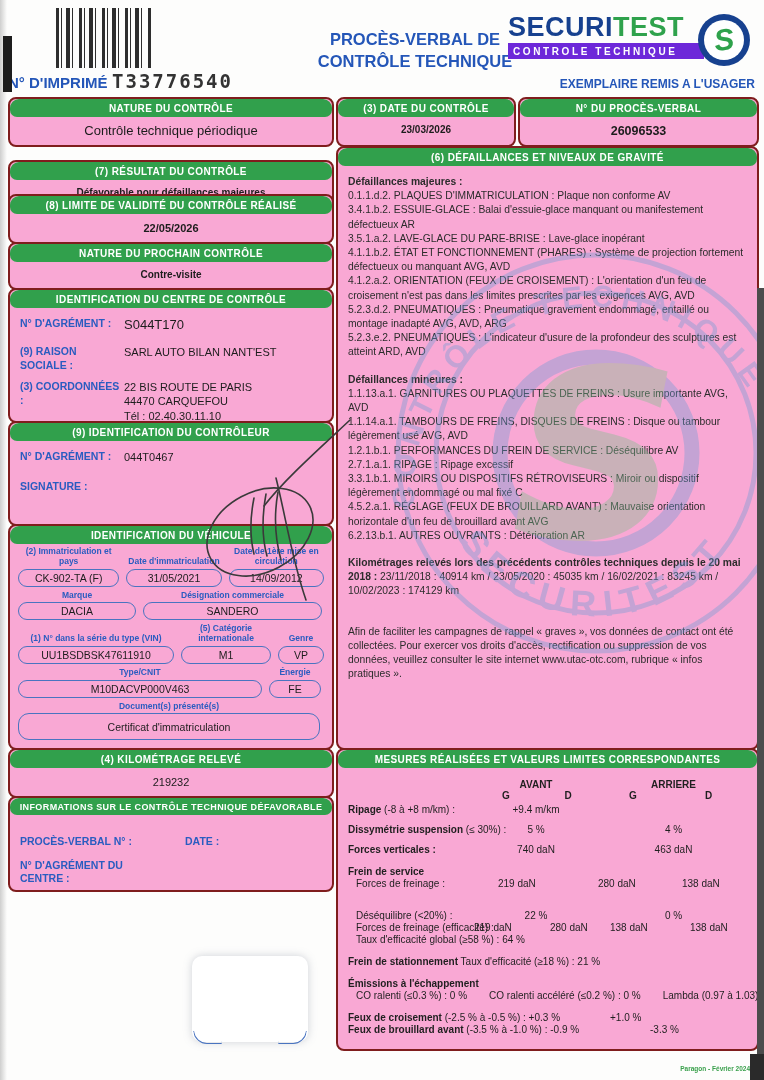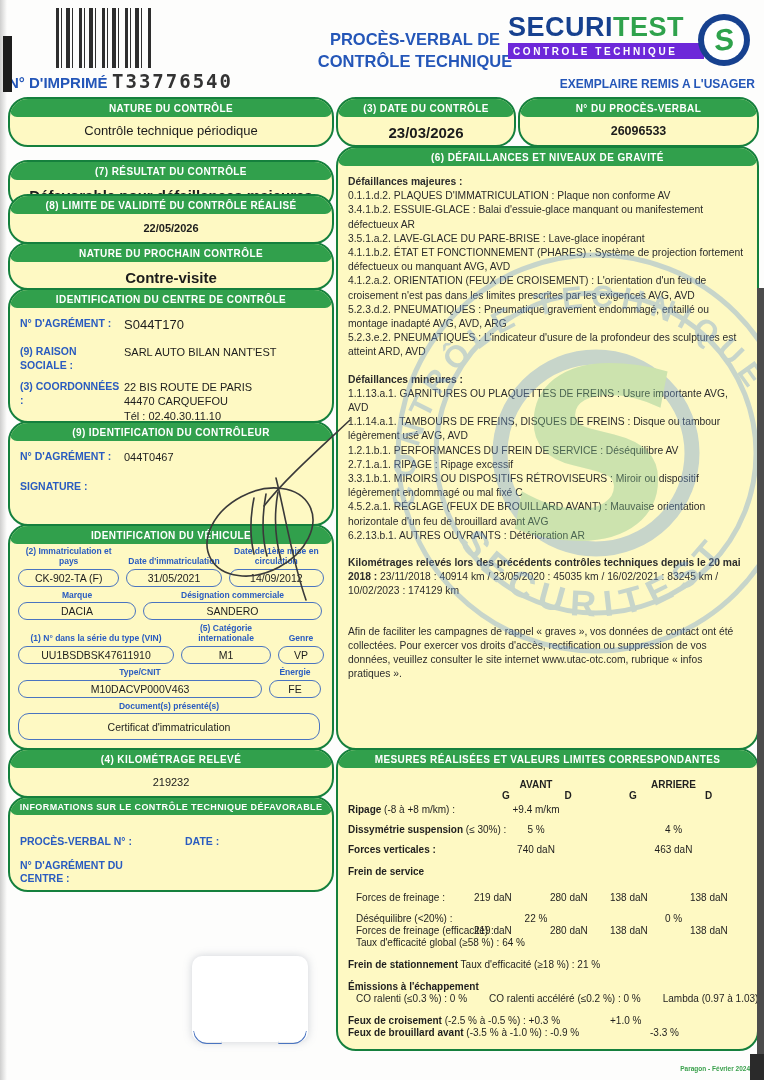--- a/index.html
+++ b/index.html
@@ -1,22 +1,22 @@
 <!DOCTYPE html>
 <html><head>
 <meta charset="utf-8">
 <style>
   html,body{margin:0;padding:0;}
   body{width:764px;height:1080px;position:relative;background:#fdfdfc;
        font-family:"Liberation Sans",sans-serif;color:#222;overflow:hidden;}
   
-  .box{position:absolute;border:2px solid #15803d;border-radius:20px;background:#fef9c3;overflow:hidden;}
+  .box{position:absolute;border:2px solid #7f1d1d;border-radius:8px;background:#f9a8d4;overflow:hidden;}
   .hdr{background:#31a04c;color:#fff;font-weight:bold;font-size:10px;letter-spacing:.4px;
        text-align:center;padding:4px 2px 3px;border-radius:9px 9px 7px 7px;}
-  .valc{text-align:center;font-weight:bold;font-size:15px;color:#1c1c1c;}
+  .valc{text-align:center;font-weight:bold;font-size:10px;color:#1c1c1c;}
   .blbl{color:#2a5cc0;font-weight:bold;font-size:10.5px;}
   
   .barcode{position:absolute;left:56px;top:8px;width:96px;height:60px;
     background:repeating-linear-gradient(90deg,#2e2e2e 0 3px,transparent 3px 5px,#2e2e2e 5px 6px,
     transparent 6px 10px,#2e2e2e 10px 14px,transparent 14px 16px,#2e2e2e 16px 17px,transparent 17px 23px);}
   .printline{position:absolute;left:8px;top:70px;white-space:nowrap;}
   .printlbl{color:#2456b8;font-weight:bold;font-size:15px;}
   .printnum{font-family:"DejaVu Sans Mono",monospace;font-weight:bold;font-size:19px;color:#333;letter-spacing:2px;}
   .doctitle{position:absolute;left:305px;top:28px;width:220px;text-align:center;
     color:#2456b8;font-weight:bold;font-size:16.5px;line-height:1.35;}
@@ -319,21 +319,21 @@
 
     <div class="mrow mt9">
       <span class="nw b">Forces verticales :</span>
       <span class="sp12">740 daN</span>
       <span class="sp34">463 daN</span>
     </div>
 
     <div class="mrow mt11">
       <span class="b nw">Frein de service</span>
     </div>
-    <div class="mrow" style="margin-top:15px;">
+    <div class="mrow" style="margin-top:1px;gap:24px;">
       <span class="msub nw">Forces de freinage :</span>
       <span>219 daN</span>
       <span style="padding-left:12px;">280 daN</span>
       <span style="padding-left:12px;">138 daN</span>
       <span style="padding-left:22px;">138 daN</span>
     </div>
     <div class="mrow" style="margin-top:10px;">
       <span class="msub nw">Déséquilibre (&lt;20%) :</span>
       <span class="sp12">22 %</span>
       <span class="sp34">0 %</span>

